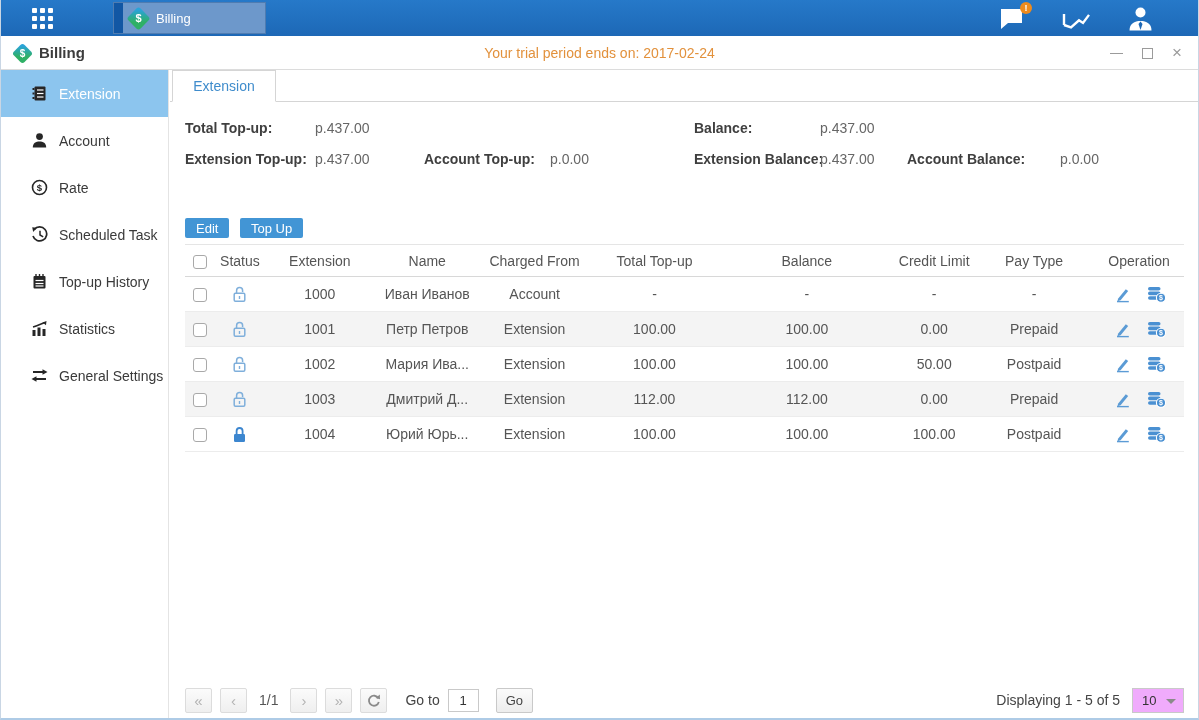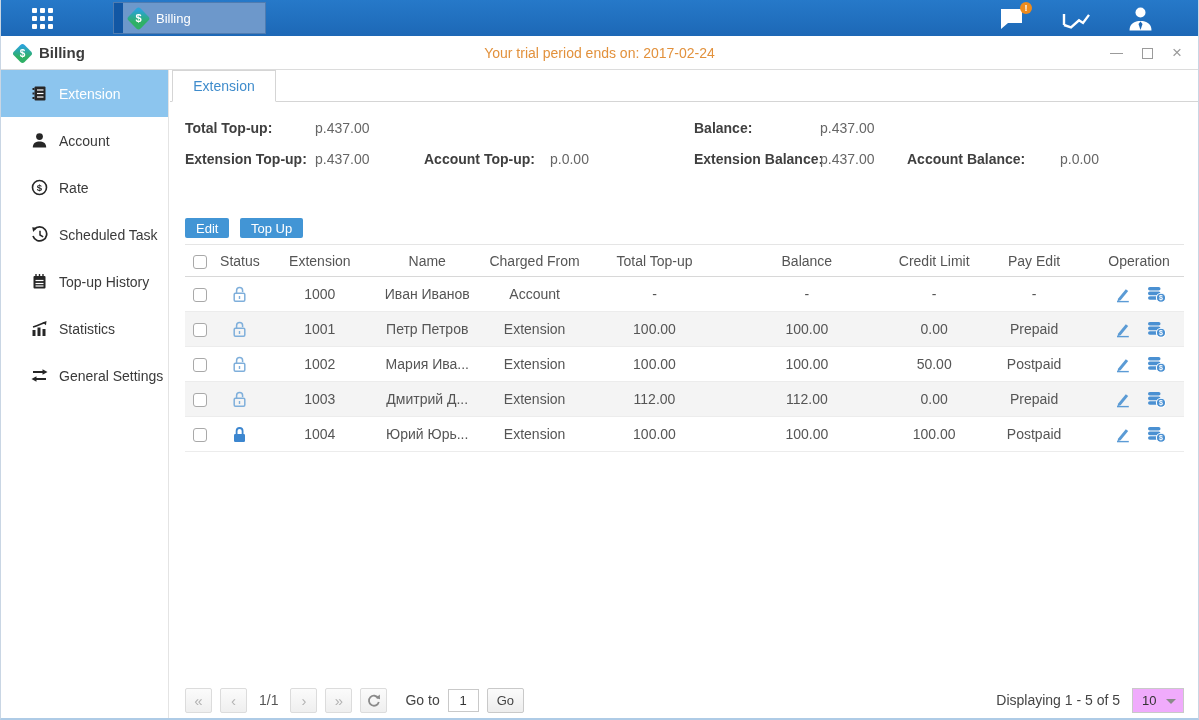--- a/index.html
+++ b/index.html
@@ -93,21 +93,21 @@
   .pager { position:absolute; left:15px; right:14px; top:616px; height:28px;
     display:flex; align-items:center; justify-content:space-between; }
   .pager-left { display:flex; align-items:center; gap:8px; }
   .pbtn { width:27px; height:25px; border:1px solid #dcdcdc; background:linear-gradient(#fbfbfb,#efefef);
     border-radius:2px; color:#b3b3b3; font-size:15px; text-align:center; line-height:23px; cursor:pointer; }
   .pageno { font-size:14px; color:#555; margin:0 4px; }
   .goto-label { font-size:14px; color:#444; margin-left:10px; }
   .goto-input { width:31px; height:23px; border:1px solid #c9c9c9; font-size:13px; text-align:center;
     font-family:"Liberation Sans",sans-serif; color:#333; }
   .go-btn { height:25px; padding:0 9px; border:1px solid #c9c9c9; background:linear-gradient(#fbfbfb,#ededed);
-    border-radius:2px; font-size:13px; color:#444; font-family:"Liberation Sans",sans-serif; cursor:pointer; }
+    border-radius:2px; font-size:13px; color:#444; font-family:"Liberation Sans",sans-serif; cursor:pointer;margin-left:9px; }
   .pager-right { display:flex; align-items:center; gap:12px; }
   .displaying { font-size:14px; color:#444; }
   .psize { position:relative; width:52px; height:25px; border:1px solid #c9c9c9; background:#f0abfc;
     font-size:13px; color:#333; line-height:23px; padding-left:9px; cursor:pointer; }
   .caret { position:absolute; right:7px; top:10px; width:0; height:0;
     border-left:5px solid transparent; border-right:5px solid transparent; border-top:5px solid #8a8a8a; }
 </style>
 </head>
 <body>
 
@@ -284,21 +284,21 @@
         <thead>
           <tr>
             <td><span class="cb"></span></td>
             <td>Status</td>
             <td>Extension</td>
             <td>Name</td>
             <td>Charged From</td>
             <td>Total Top-up</td>
             <td>Balance</td>
             <td>Credit Limit</td>
-            <td>Pay Edit</td>
+            <td>Pay Type</td>
             <td>Operation</td>
           </tr>
         </thead>
         <tbody id="table-body">
 
           <tr>
             <td><span class="cb"></span></td>
             <td><span class="lockwrap unlocked">
               <svg class="lk-unlocked" width="17" height="19" viewBox="0 0 17 19">
                     <path d="M5.6 8.2 V5.6 a3 3 0 0 1 6 0 V7" fill="none" stroke="#7fafdb" stroke-width="1.5"></path>

